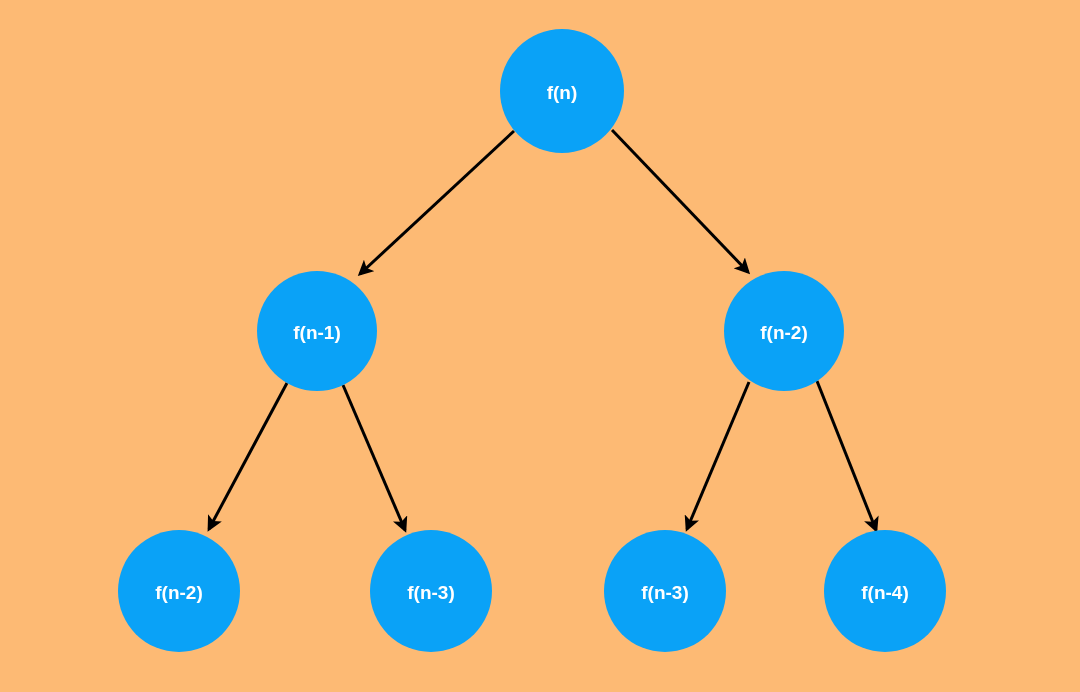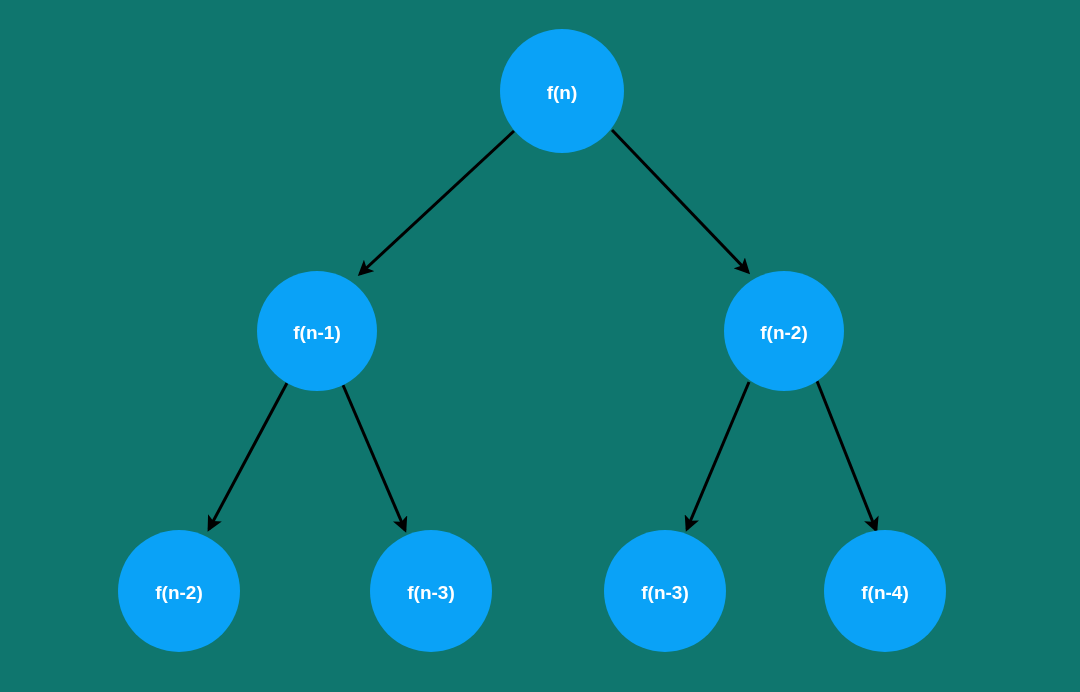--- a/index.html
+++ b/index.html
@@ -11,21 +11,21 @@
   body {
     width: 1080px;
     height: 692px;
     font-family: "Liberation Sans", sans-serif;
     overflow: hidden;
   }
   #canvas-wrap {
     position: relative;
     width: 1080px;
     height: 692px;
-    background: #0f766e;
+    background: #fdba74;
   }
   svg#tree-svg {
     position: absolute;
     left: 0;
     top: 0;
     width: 1080px;
     height: 692px;
     display: block;
   }
   .node-circle {

